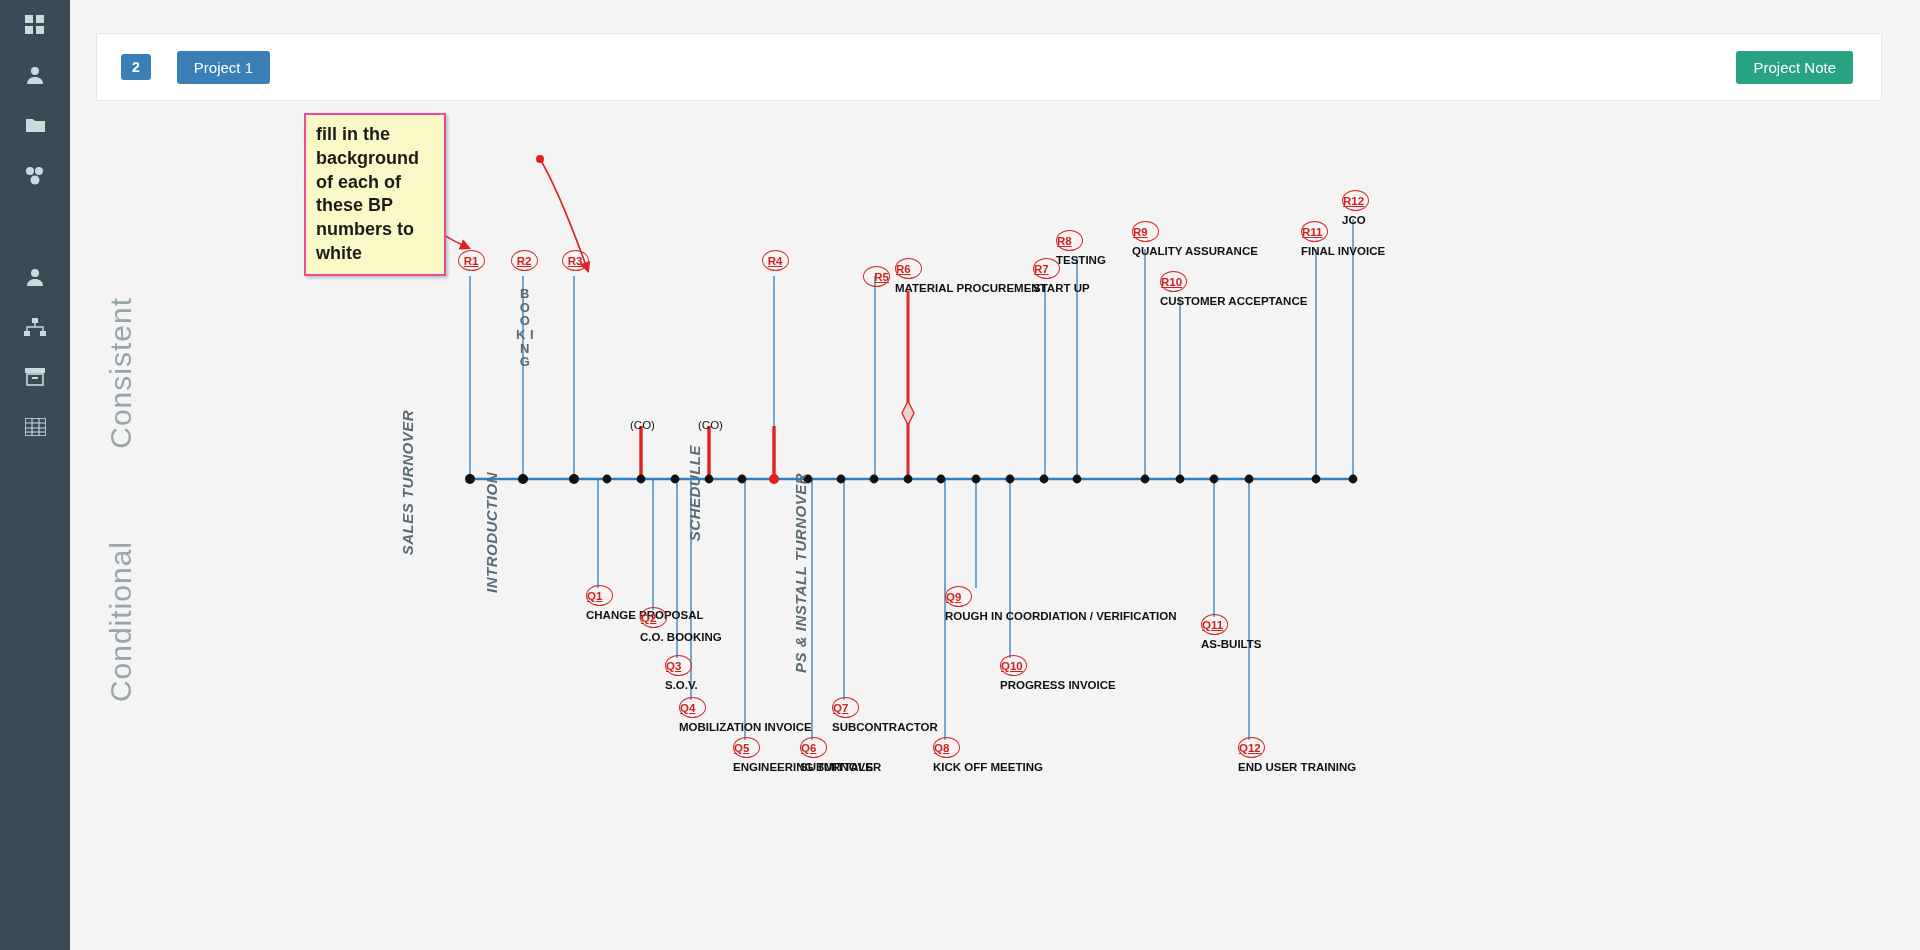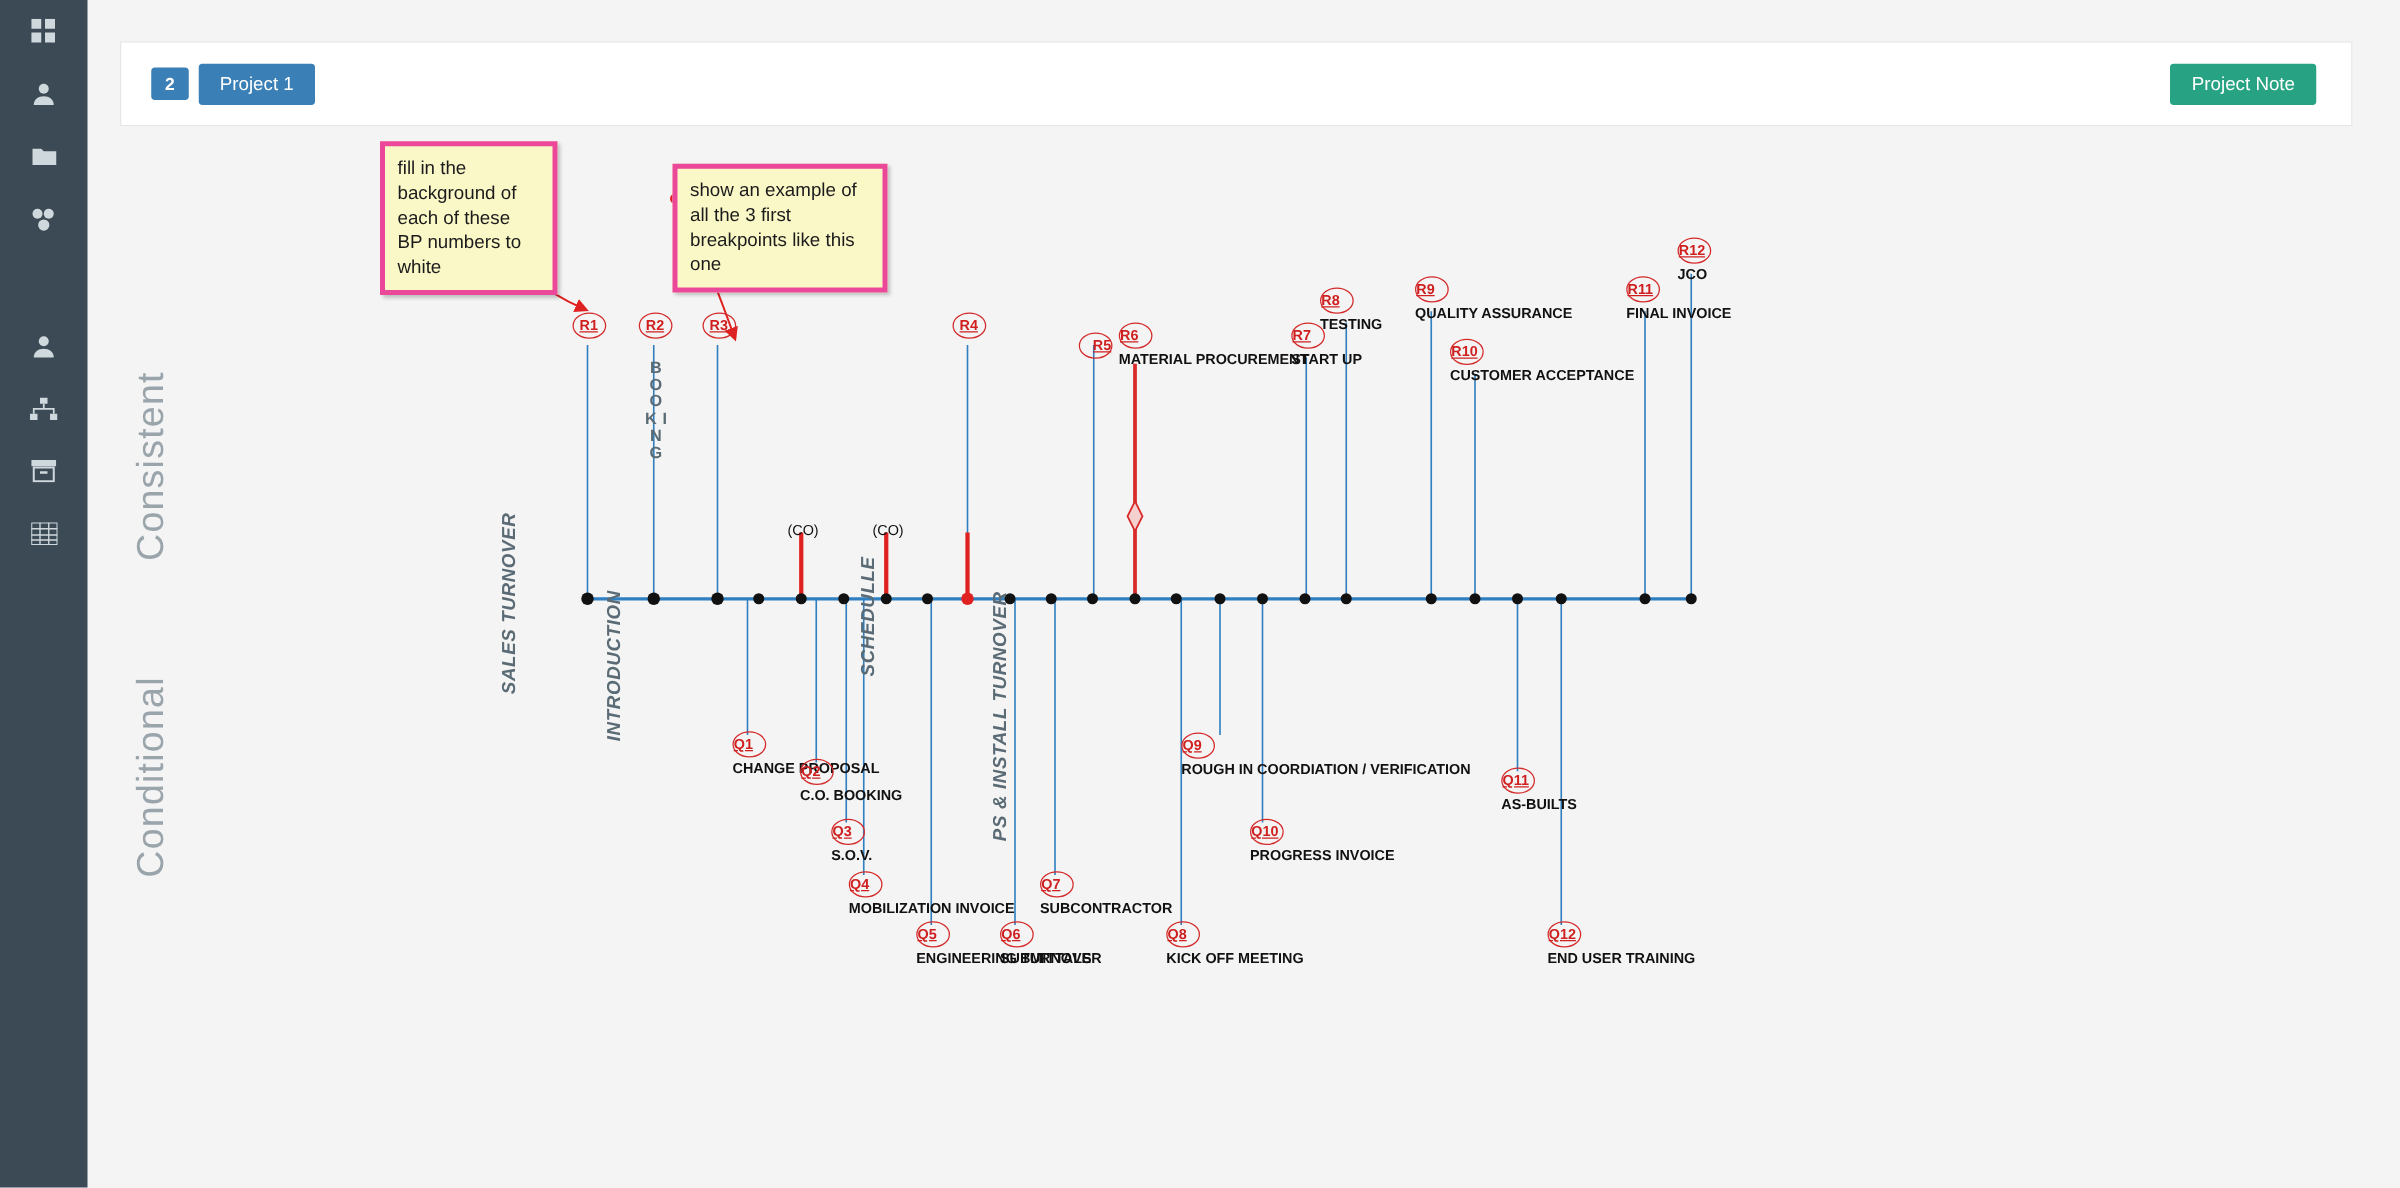--- a/index.html
+++ b/index.html
@@ -32,21 +32,21 @@
     display:flex; align-items:center;
   }
   #badge-count {
     margin-left:24px;
     background:#3a7fb5; color:#fff;
     font-size:14px; font-weight:bold;
     padding:6px 11px; border-radius:3px;
     line-height:1;
   }
   #project-btn {
-    margin-left:8px;
+    margin-left:26px;
     background:#3a7fb5; color:#fff;
     font-size:15px;
     padding:9px 17px; border-radius:3px;
     line-height:1; cursor:pointer;
   }
   #project-note-btn {
     margin-left:auto; margin-right:28px;
     background:#27a383; color:#fff;
     font-size:15px;
     padding:9px 17px; border-radius:3px;
@@ -68,26 +68,27 @@
     font-size:30px;
     letter-spacing:1px;
     transform-origin:left top;
     white-space:nowrap;
   }
 
   
   .note {
     position:absolute;
     background:#fbf8c8;
-    border:4px solid #ec4899;
+    border:2px solid #ec4899;
     box-shadow:2px 2px 3px rgba(0,0,0,.22);
-    font-size:15px;
+    font-size:18px;
     color:#1b1b1b;
     line-height:1.32;
     padding:8px 10px;
+    font-weight:bold;
   }
 
   
   .bp {
     position:absolute;
     text-align:center;
     white-space:nowrap;
   }
   .bp .circle {
     display:inline-block;
@@ -294,21 +295,20 @@
     </defs>
 
     <circle cx="305" cy="66" r="4" fill="#e02121"></circle>
     <path d="M305 66 C 330 105, 360 130, 399 147" stroke="#e02121" stroke-width="1.6" fill="none" marker-end="url(#ah)"></path>
 
     <circle cx="470" cy="58" r="4" fill="#e02121"></circle>
     <path d="M470 58 C 486 85, 500 120, 518 170" stroke="#e02121" stroke-width="1.6" fill="none" marker-end="url(#ah)"></path>
   </svg>
 
   <div class="note" style="left:234px; top:12px; width:142px;">fill in the background of each of these BP numbers to white</div>
-  <div class="note" style="left:468px; top:30px; width:172px;">show an example of all the 3 first breakpoints like this one</div>
 
   <div class="phase" style="left:329px; top:309px; transform:rotate(-90deg) translate(-100%,0);">SALES TURNOVER</div>
   <div class="phase-stack" style="left:444px; top:186px; width:22px; word-break:break-all;">B O O K I N G</div>
   <div class="phase" style="left:413px; top:371px; transform:rotate(-90deg) translate(-100%,0);">INTRODUCTION</div>
   <div class="phase" style="left:616px; top:344px; transform:rotate(-90deg) translate(-100%,0);">SCHEDULLE</div>
   <div class="phase" style="left:722px; top:372px; transform:rotate(-90deg) translate(-100%,0);">PS &amp; INSTALL TURNOVER</div>
 
   <div class="co-label" style="left:560px; top:318px;">(CO)</div>
   <div class="co-label" style="left:628px; top:318px;">(CO)</div>
 

